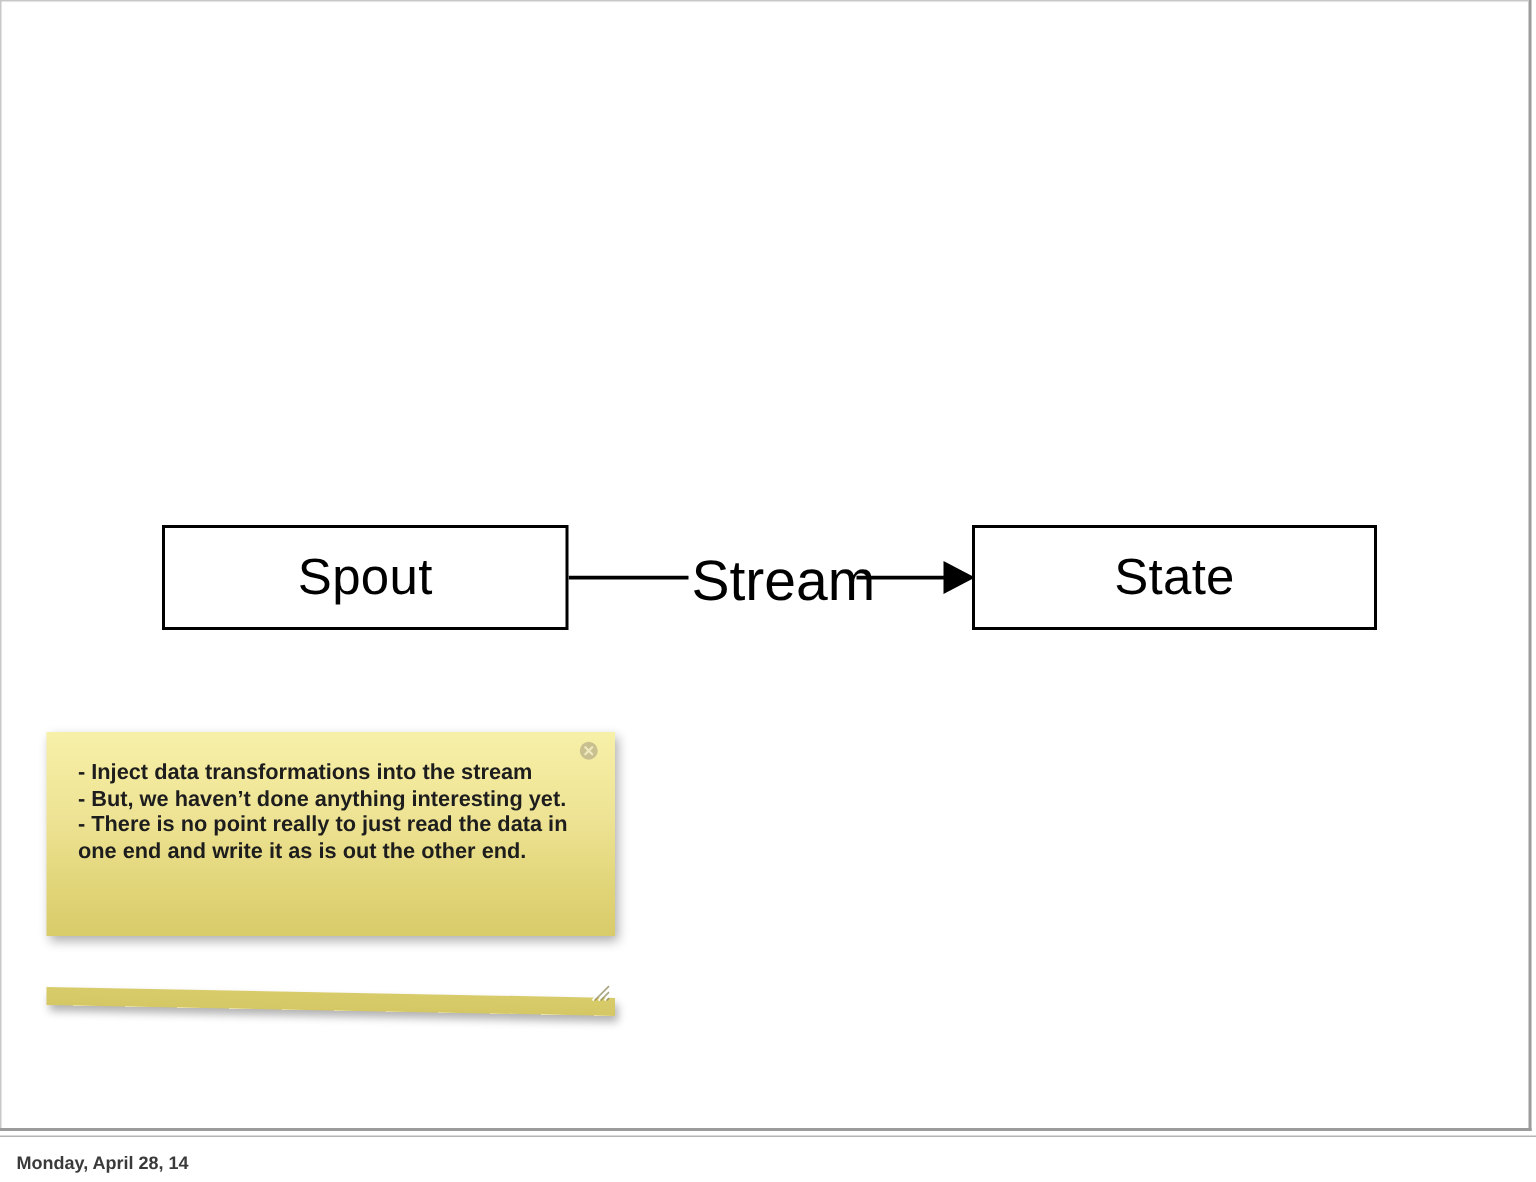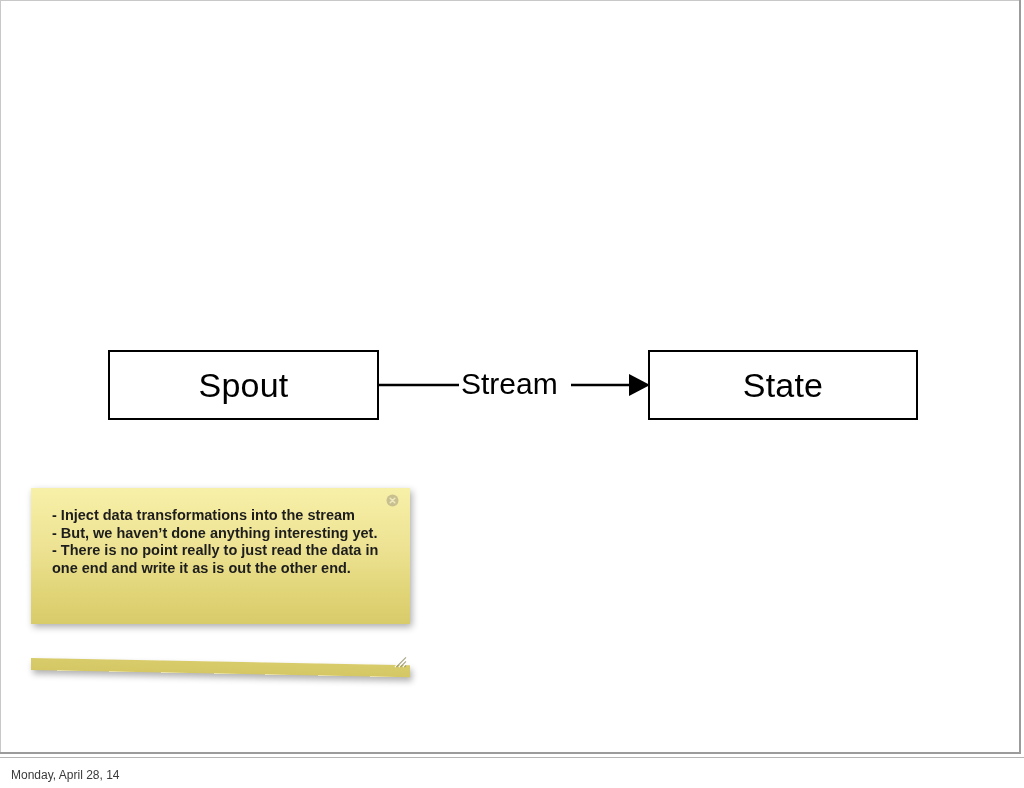--- a/index.html
+++ b/index.html
@@ -78,21 +78,21 @@
     left: 379px;
     top: 352px;
     width: 271px;
     height: 66px;
     pointer-events: none;
   }
   #connector-label {
     position: absolute;
     left: 461px;
     top: 369px;
-    font-size: 30px;
+    font-size: 38px;
     font-weight: 400;
     color: #000000;
     line-height: 1;
     background: transparent;
   }
 
   
   #sticky-note {
     position: absolute;
     left: 29px;
@@ -153,21 +153,21 @@
     top: 757px;
     width: 1024px;
     height: 1px;
     background: #b4b4b4;
   }
   #footer-date {
     position: absolute;
     left: 11px;
     top: 769px;
     font-size: 12px;
-    font-weight: 400;
+    font-weight: 700;
     color: #3a3a3a;
     line-height: 1;
   }
 </style>
 </head>
 <body>
 
 <div id="slide-canvas">
 
   <div class="node" id="node-spout">

